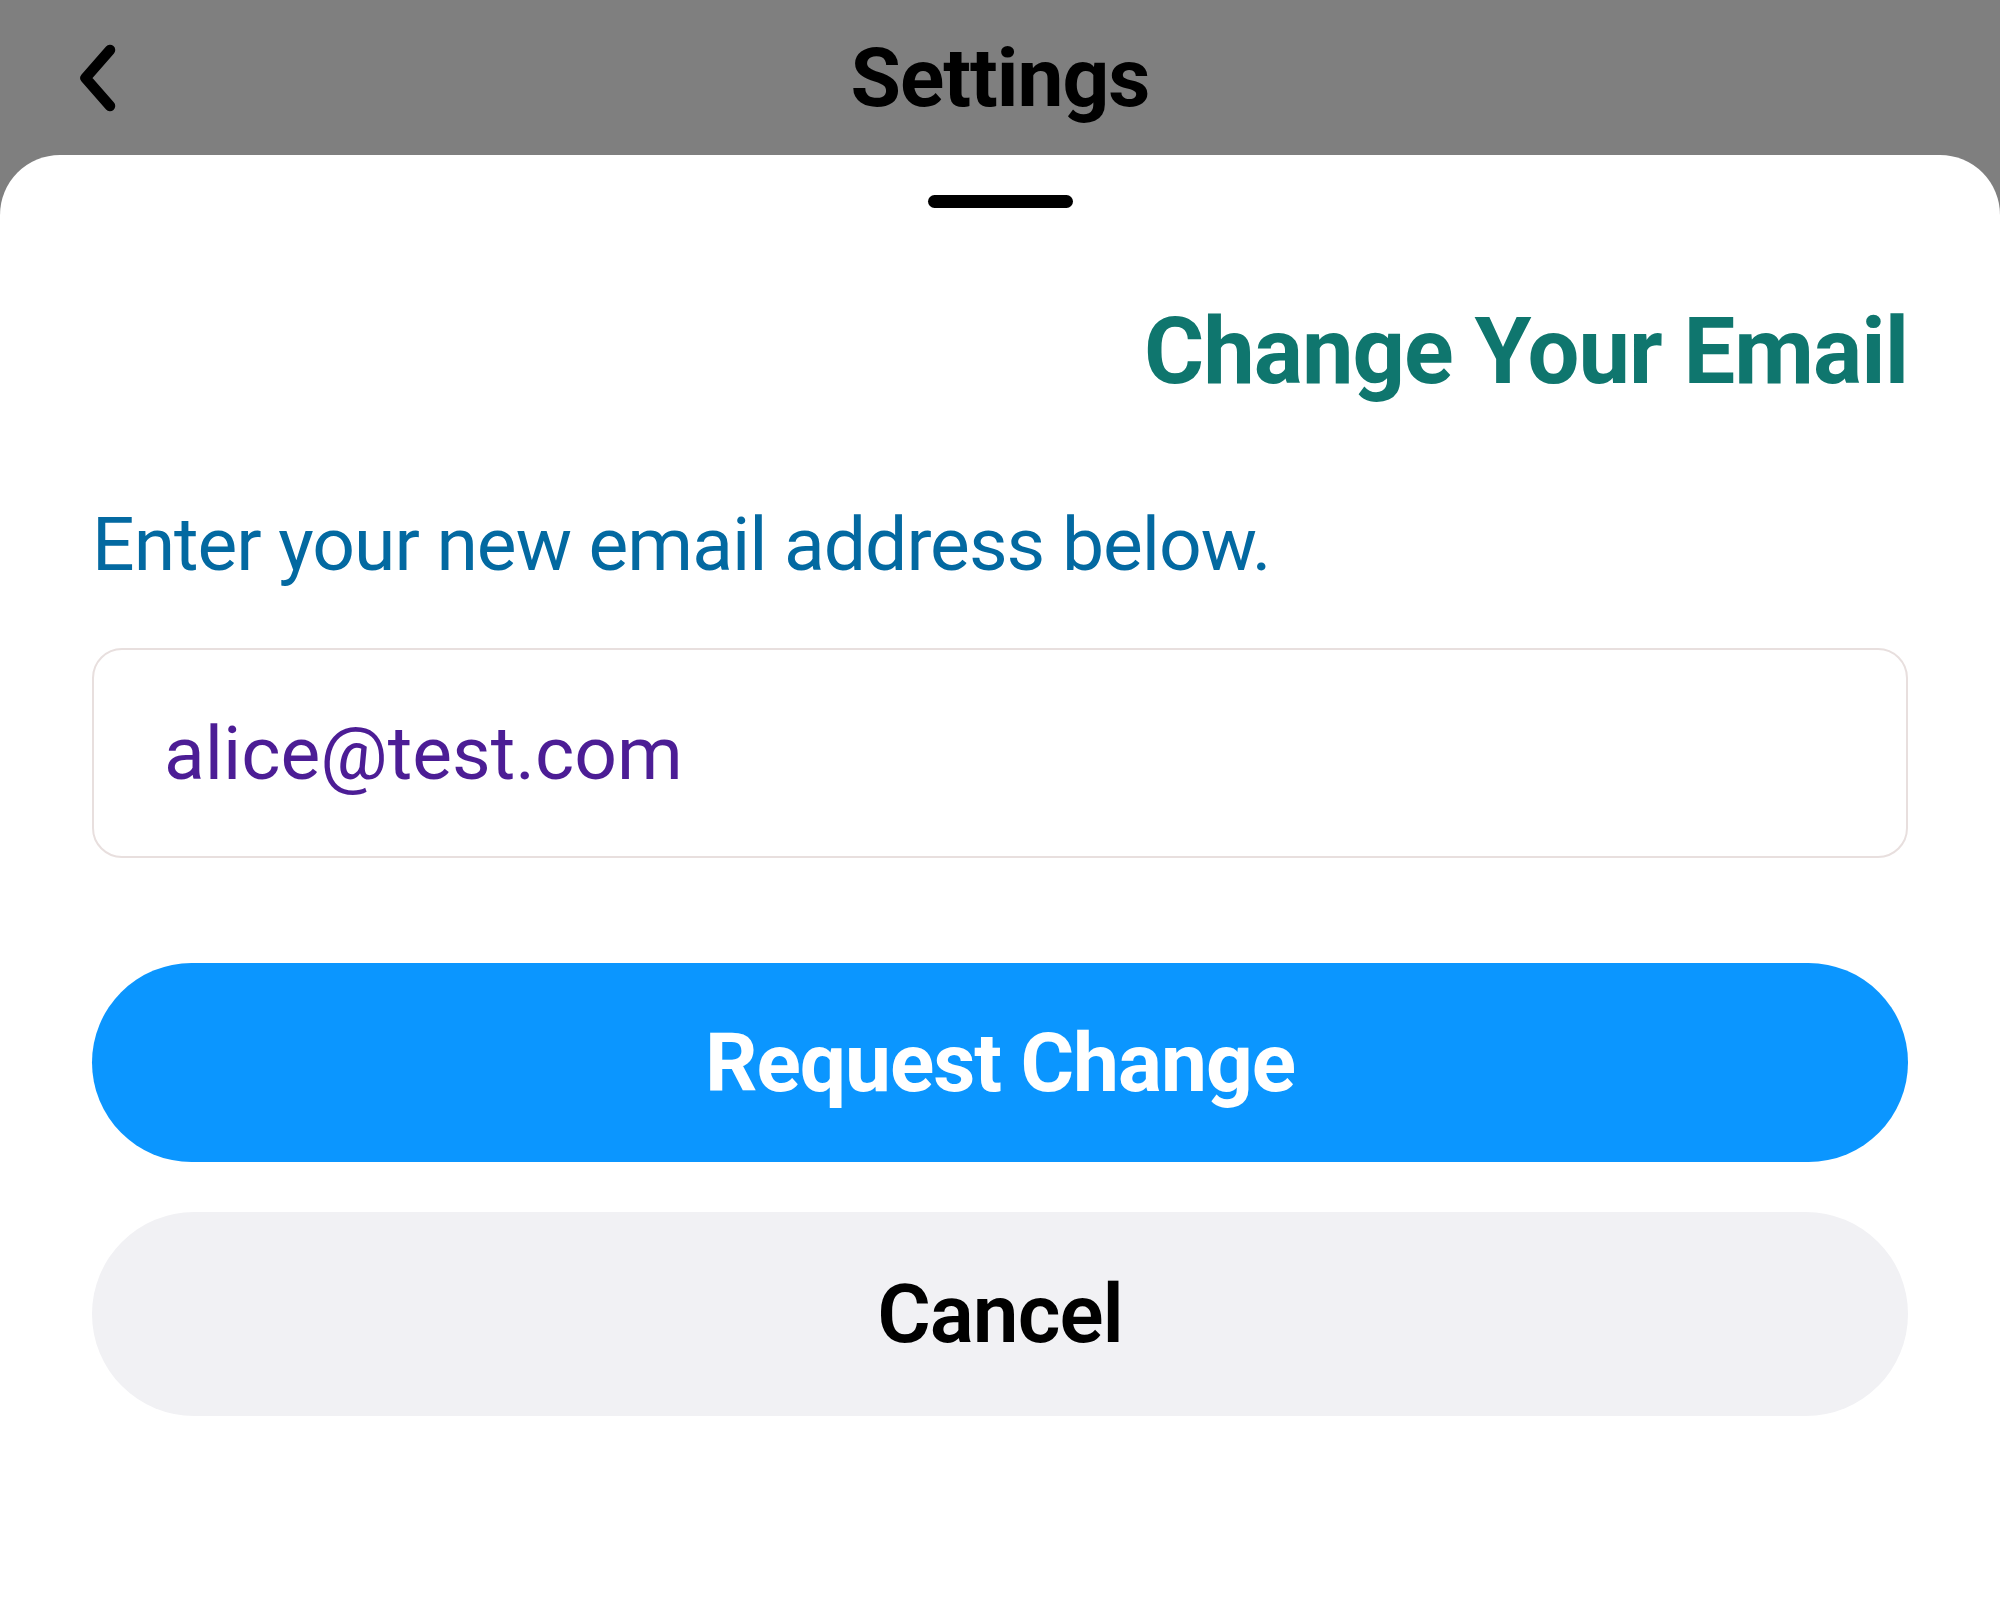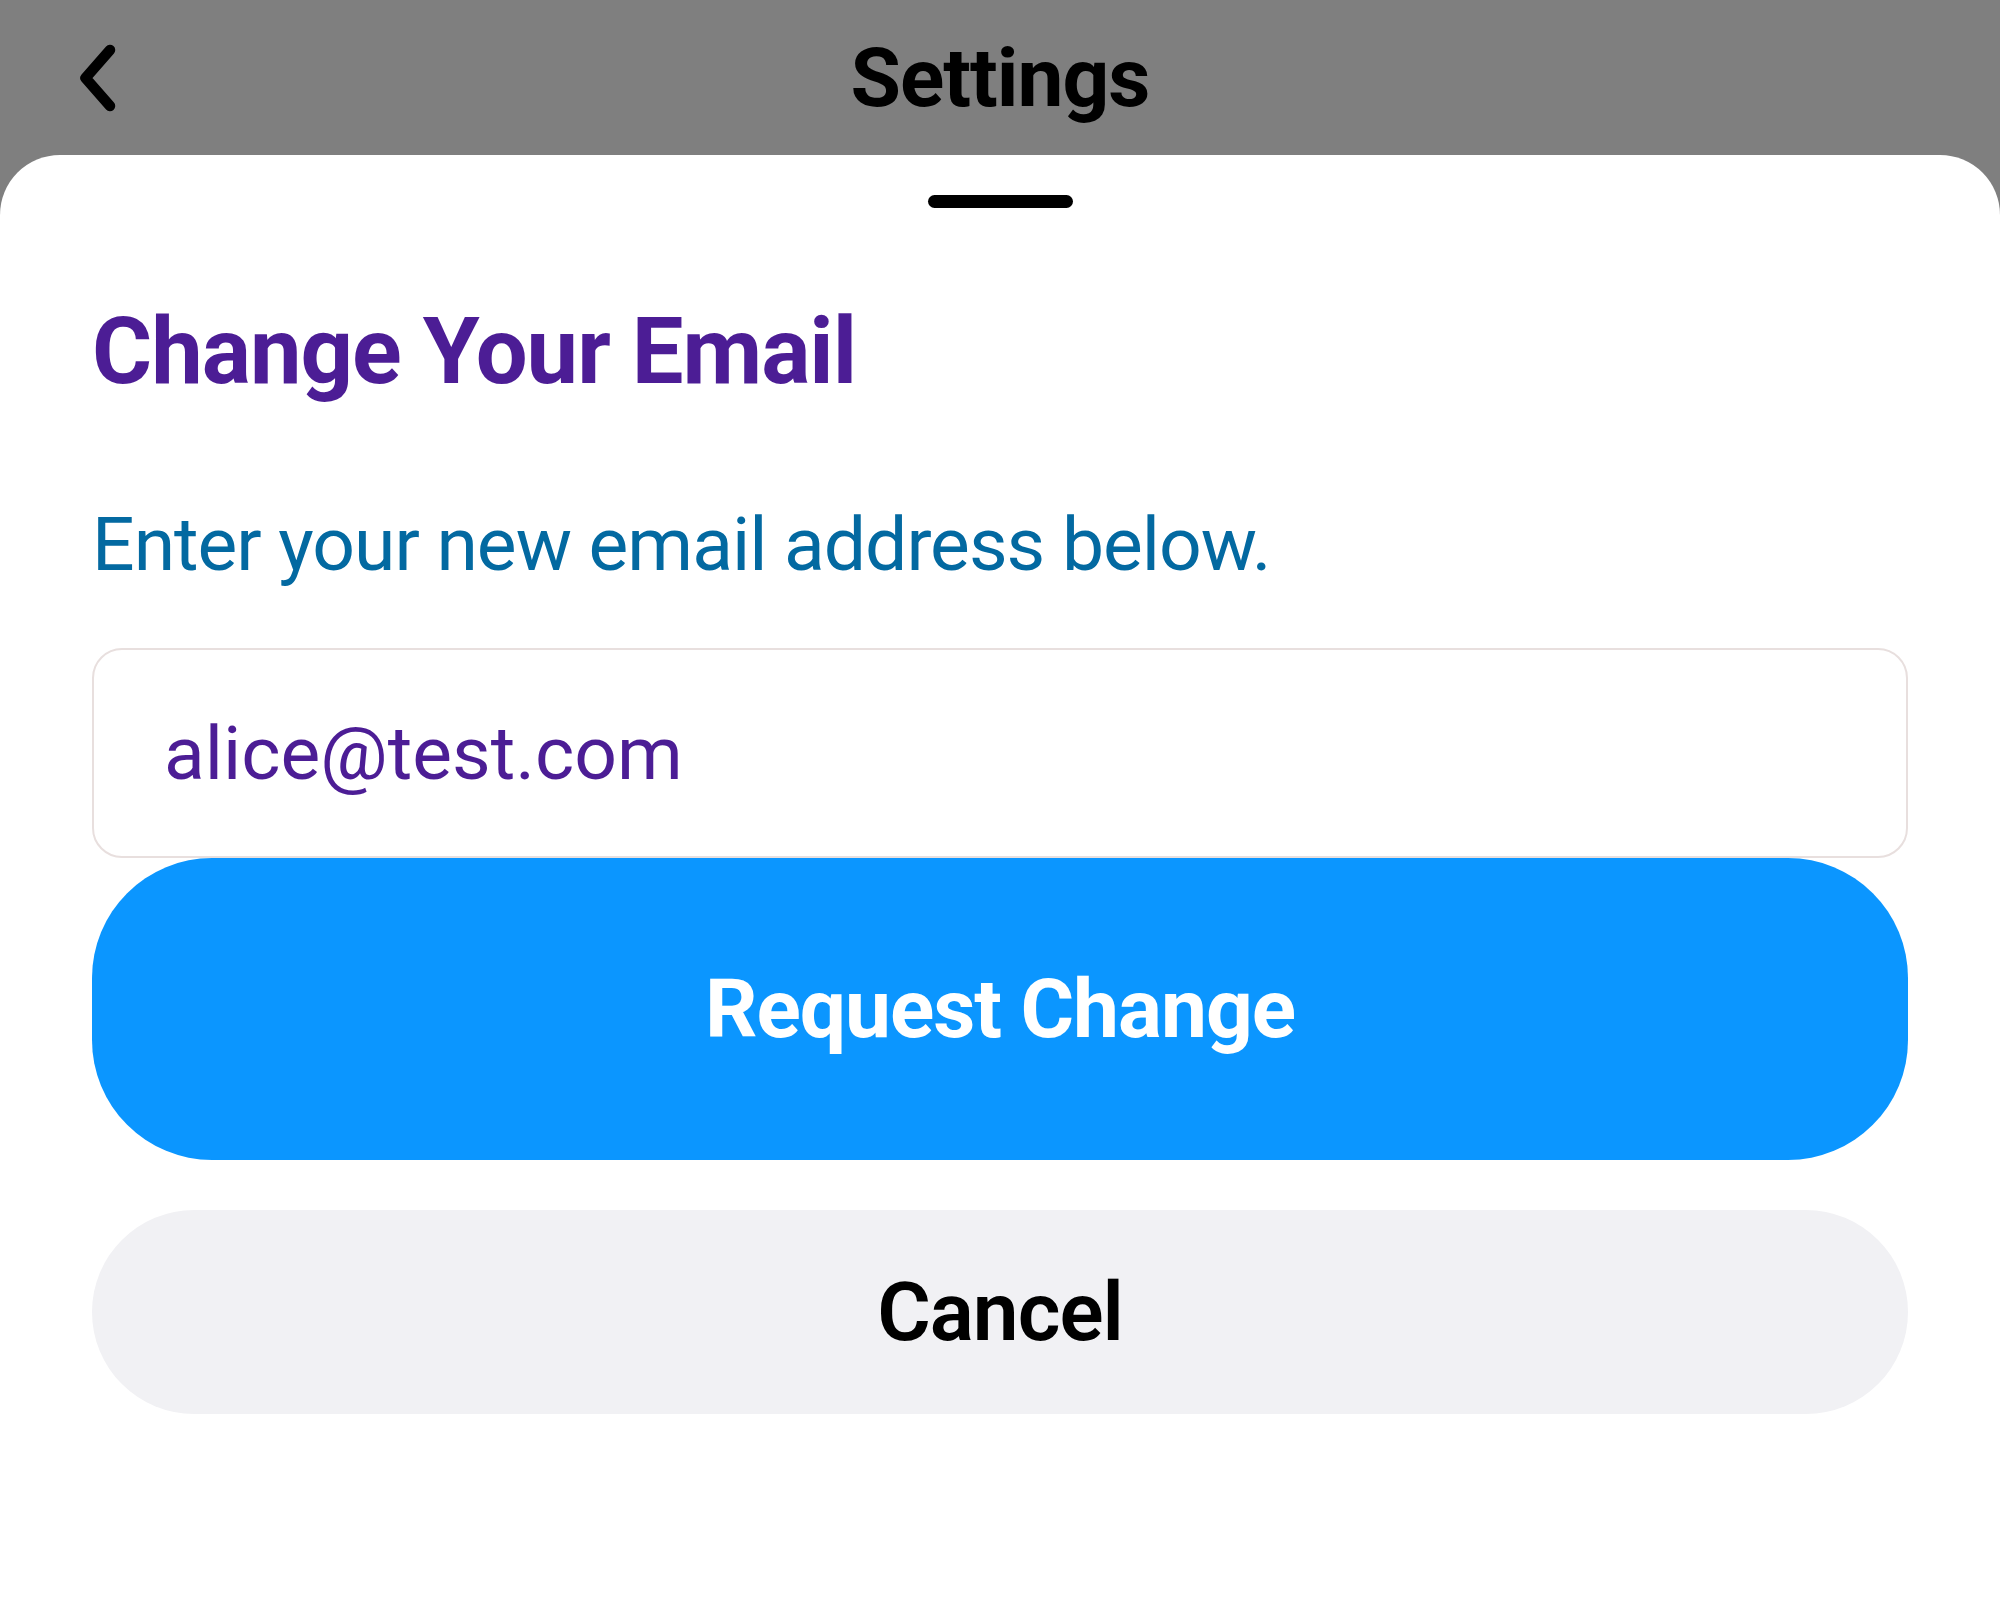--- a/index.html
+++ b/index.html
@@ -77,24 +77,24 @@
       background: #000000;
       border-radius: 10px;
       margin: 0 auto;
     }
     
     .sheet-content {
       padding: 0 92px;
     }
     
     .sheet-title {
-      text-align: left;
+      text-align: right;
       font-size: 92px;
       font-weight: 700;
-      color: #4c1d95;
+      color: #0f766e;
       margin-top: 90px;
       letter-spacing: -1px;
     }
     
     .sheet-subtitle {
       font-size: 75px;
       font-weight: 400;
       color: #0369a1;
       margin-top: 95px;
       letter-spacing: -1px;
@@ -110,21 +110,22 @@
       font-weight: 400;
       color: #4c1d95;
       padding: 0 70px;
       font-family: inherit;
       background: #ffffff;
       outline: none;
     }
     
     .primary-button {
       width: 100%;
-      height: 302px;
+      height: 199px;
+      margin-top: 105px;
       background: #0b96ff;
       border: none;
       border-radius: 120px;
       font-size: 82px;
       font-weight: 700;
       color: #ffffff;
       cursor: pointer;
       font-family: inherit;
       letter-spacing: -1px;
     }

